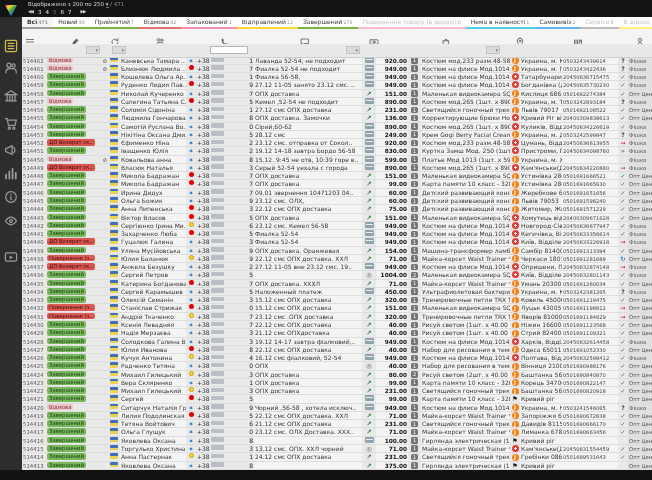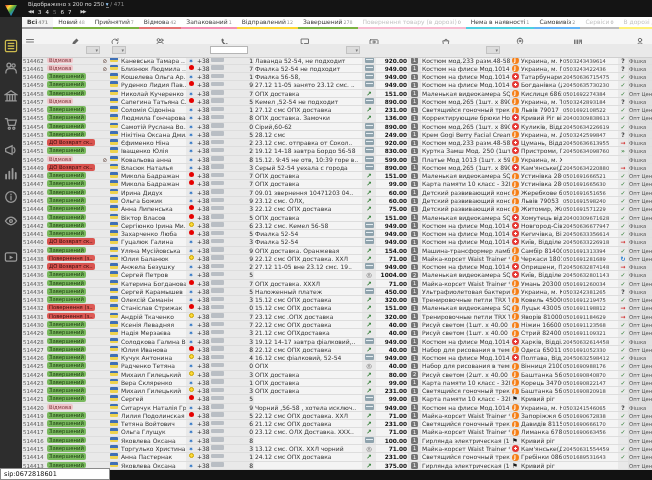--- a/index.html
+++ b/index.html
@@ -1159,14 +1159,13 @@
         <div class="c lt">Гирлянда электрическая (10 м</div>
         <div class="c ctr"><span class="del-pk">⚑</span></div>
         <div class="c lt">Кривий ріг</div>
         <div class="c lt ttnc"></div>
         <div class="c ctr"></div>
         <div class="c tagc">Опт Центр</div>
       </div>
     </div>
 
   <div class="bottombar"></div>
-  <div class="sipbox">sip:0672818601</div>
 </div>
 
 </body></html>

